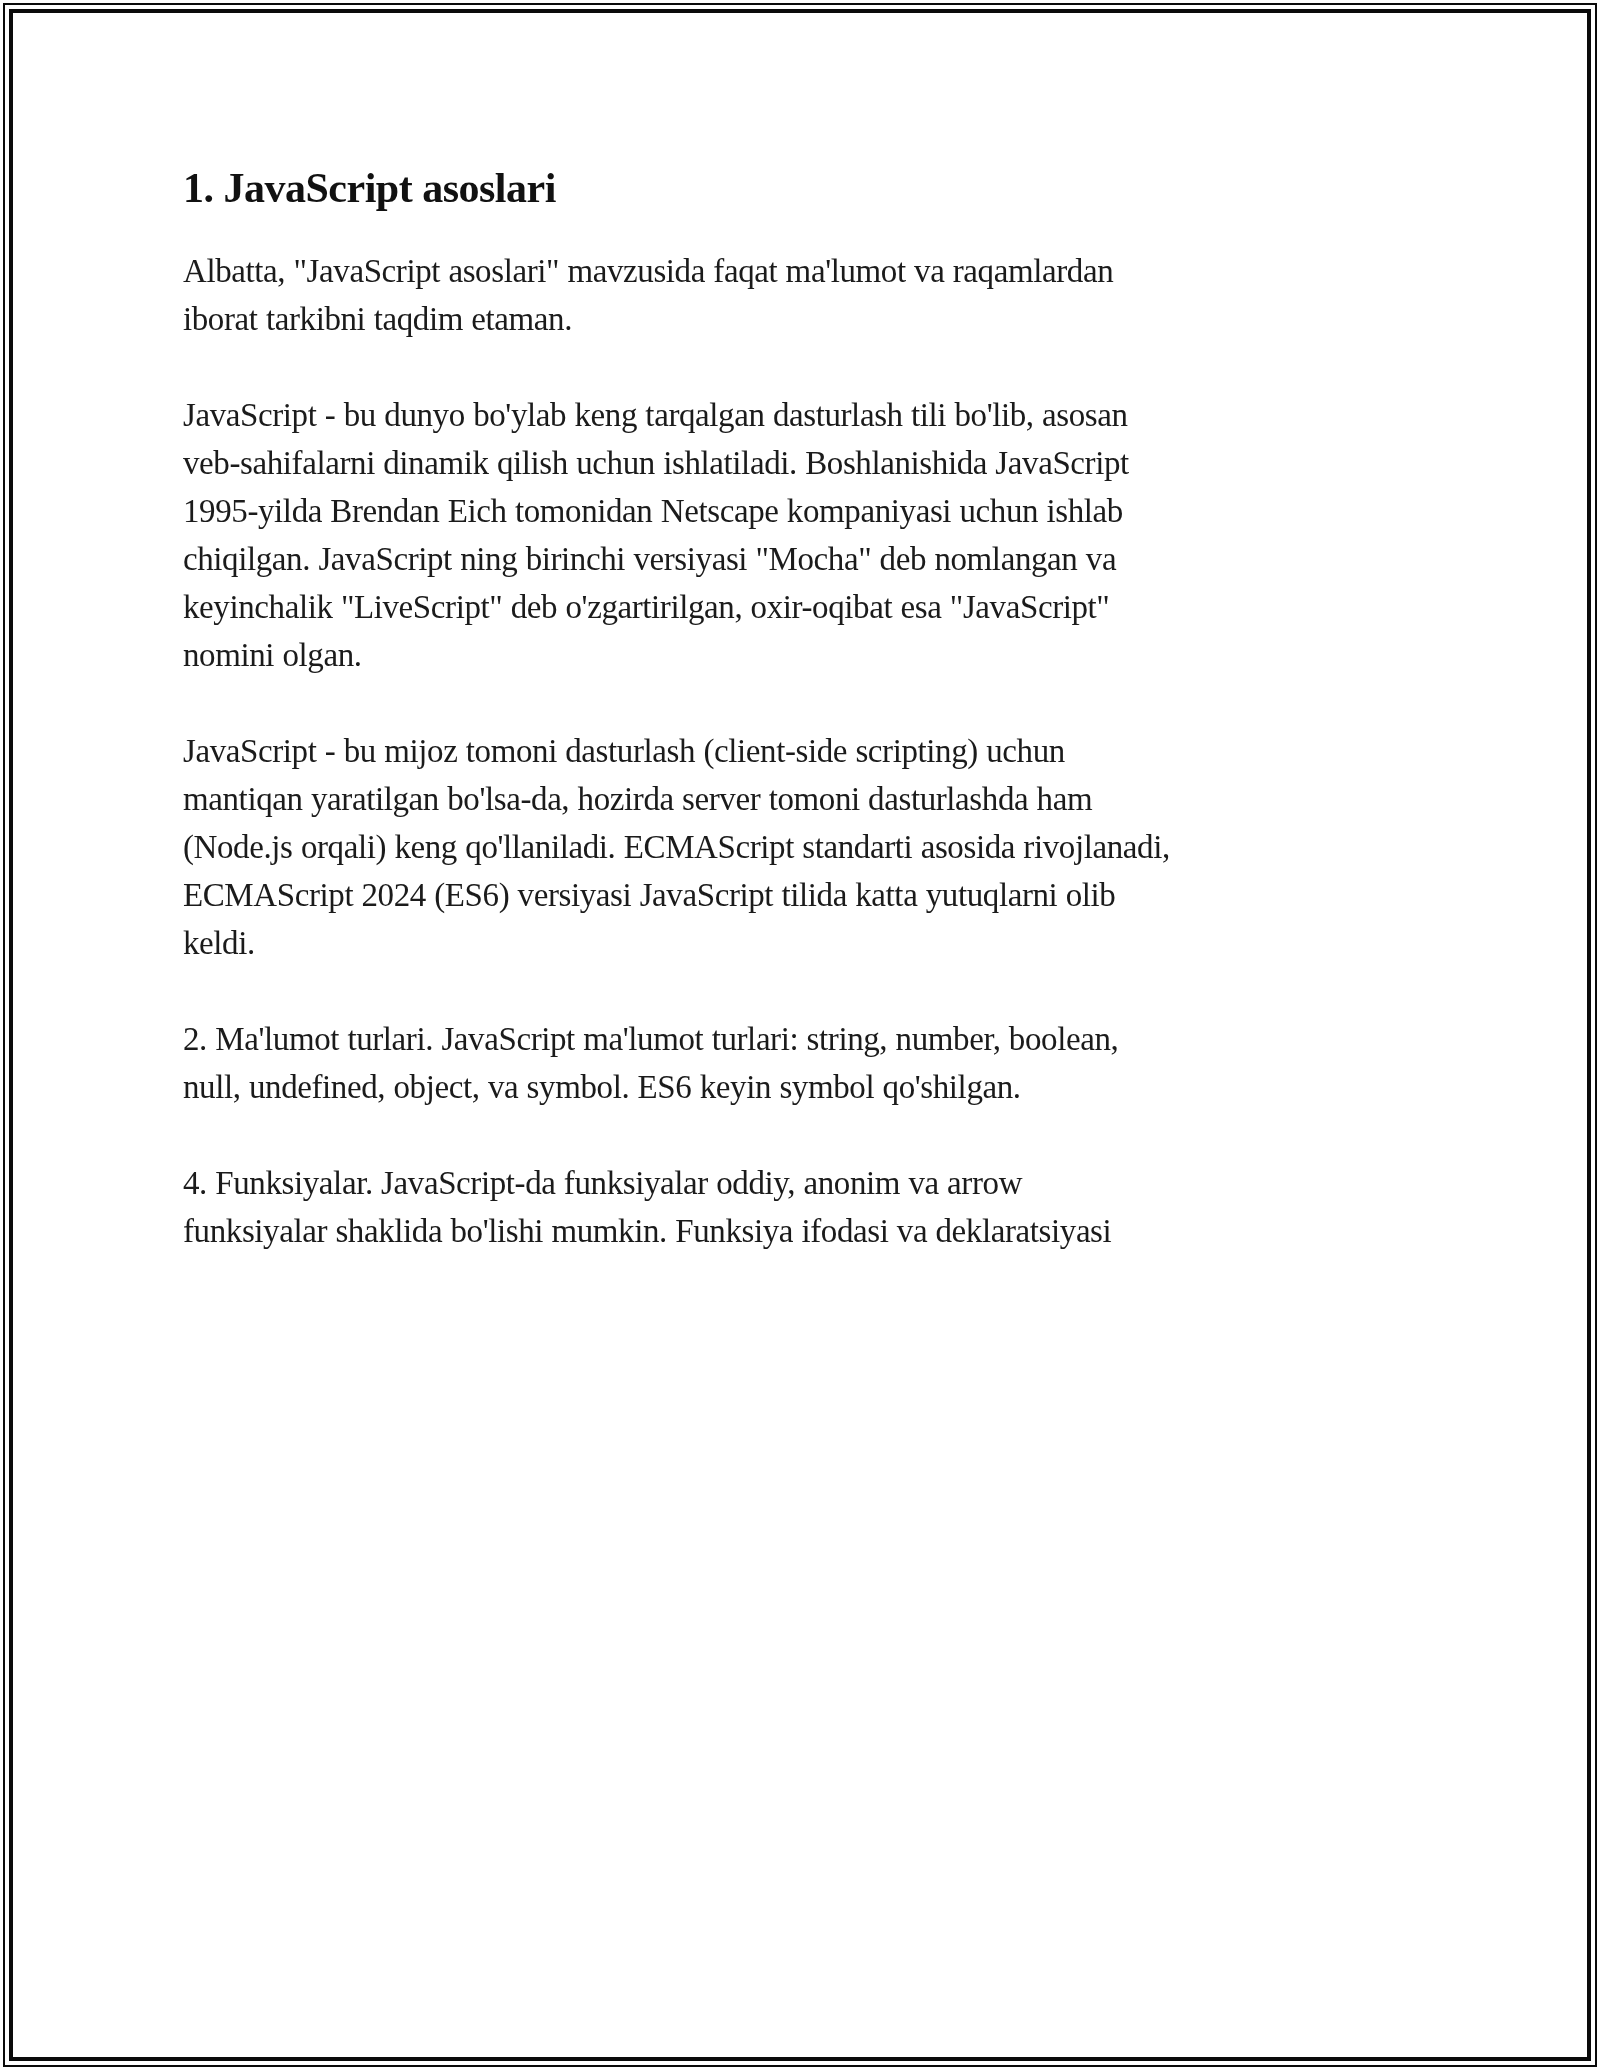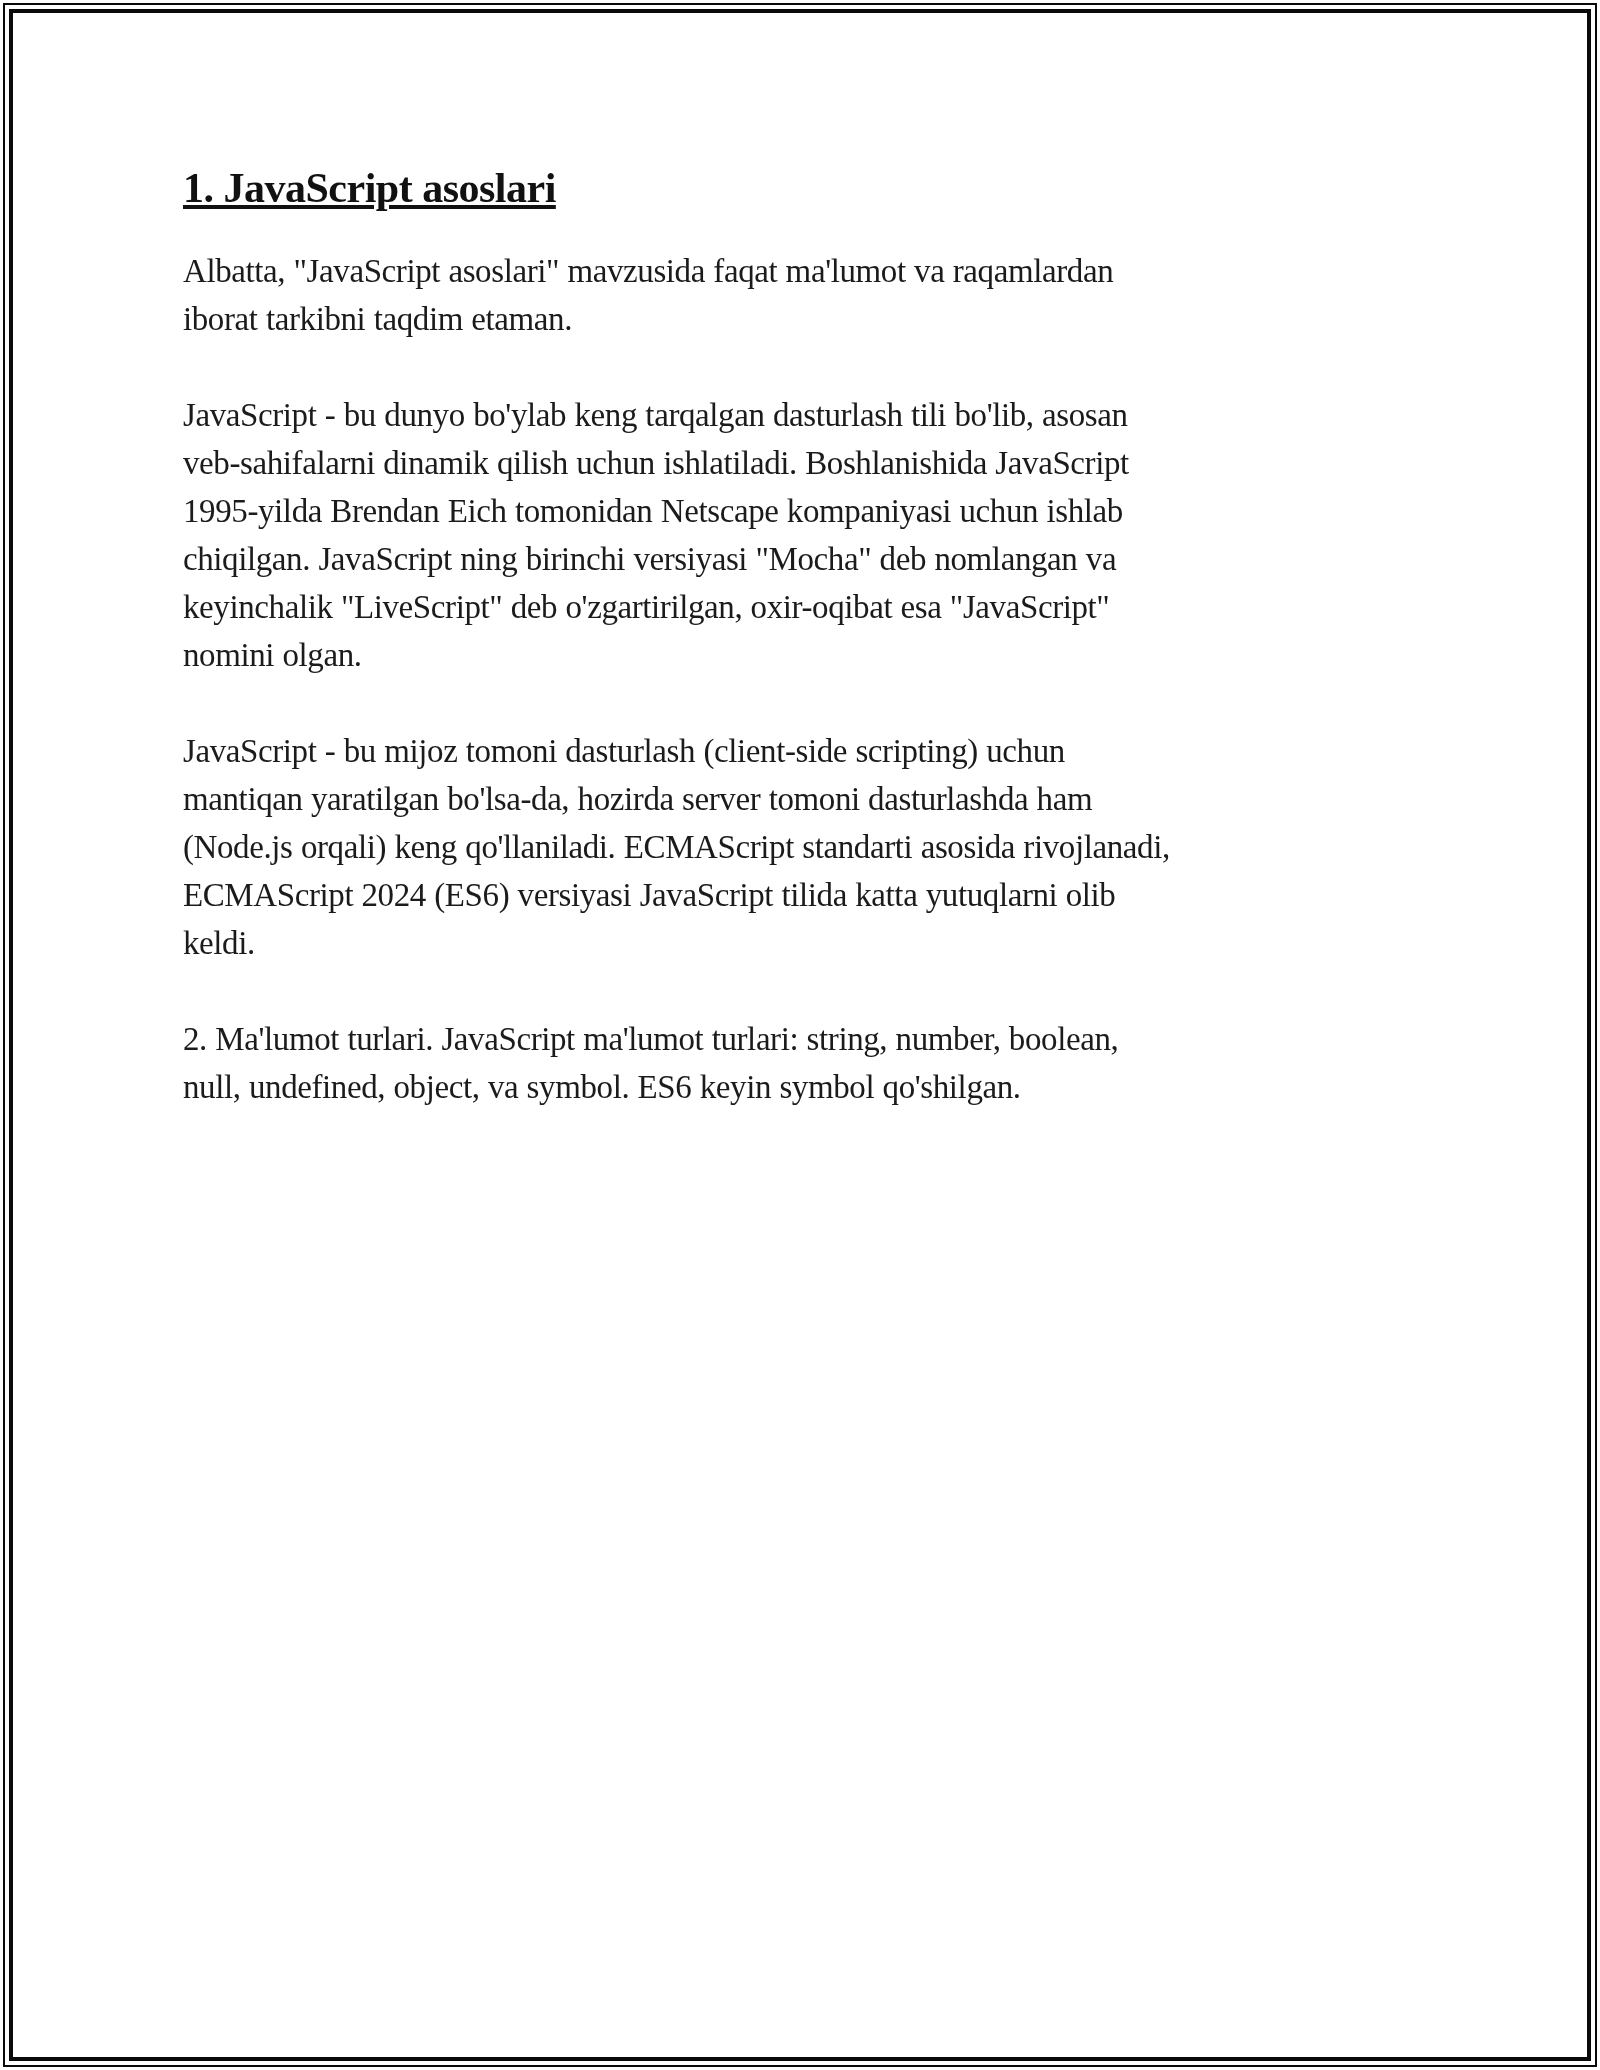--- a/index.html
+++ b/index.html
@@ -35,21 +35,20 @@
     box-sizing: border-box;
     padding: 150px 120px 0 170px;
   }
   .doc-title {
     margin: 0 0 34px 0;
     font-size: 42px;
     line-height: 50px;
     font-weight: bold;
     color: #111111;
     letter-spacing: -0.5px;
-    text-decoration: underline;
   }
   .body-par {
     margin: 0 0 48px 0;
     font-size: 33px;
     line-height: 48px;
     white-space: pre-line;
     letter-spacing: -0.4px;
     word-spacing: 0.5px;
   }
 </style>
@@ -78,17 +77,19 @@
 (Node.js orqali) keng qo'llaniladi. ECMAScript standarti asosida rivojlanadi,
 ECMAScript 2024 (ES6) versiyasi JavaScript tilida katta yutuqlarni olib
 keldi.</p>
 
 
 
         <p class="body-par">2. Ma'lumot turlari. JavaScript ma'lumot turlari: string, number, boolean,
 null, undefined, object, va symbol. ES6 keyin symbol qo'shilgan.</p>
 
 
+        <p class="body-par">4. Funksiyalar. JavaScript-da funksiyalar oddiy, anonim va arrow
+funksiyalar shaklida bo'lishi mumkin. Funksiya ifodasi va deklaratsiyasi</p>
 
       </div>
     </div>
   </div>
 </div>
 
 </body></html>

